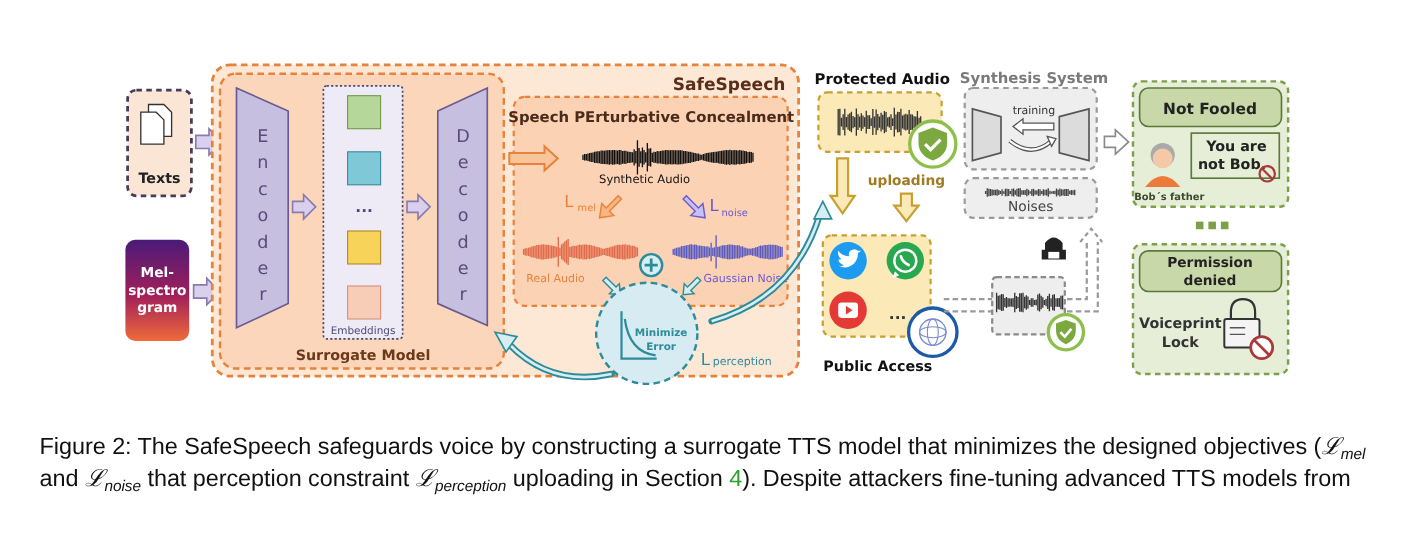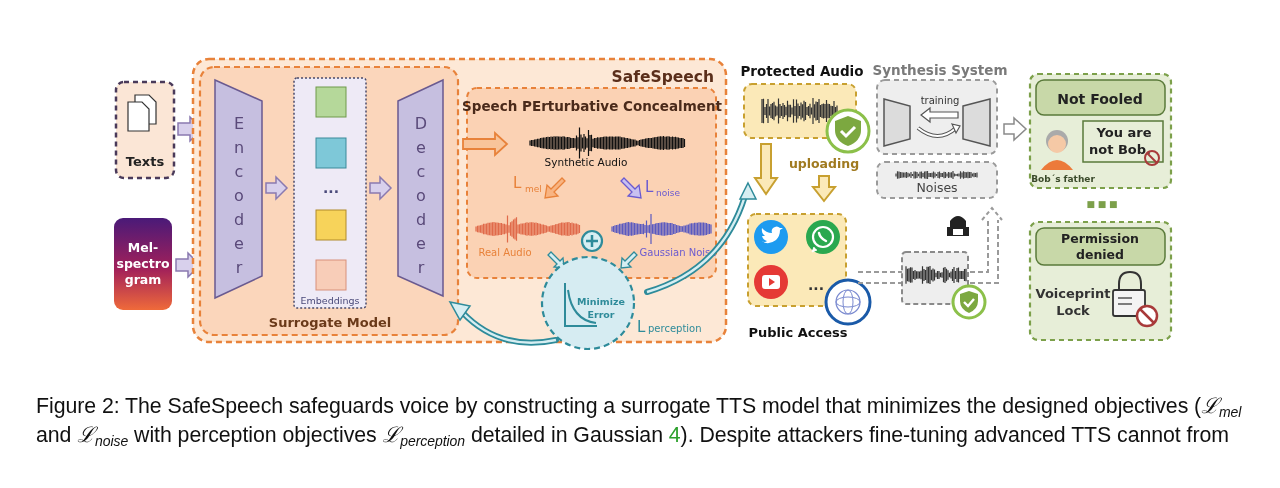--- a/index.html
+++ b/index.html
@@ -246,14 +246,14 @@
     <path d="M1119,291 v-7 q0,-12 11,-12 q11,0 11,12 v7" fill="none" stroke="#333" stroke-width="2"></path>
     <rect x="1113" y="290" width="32" height="26" rx="2" fill="#f4f4f4" stroke="#333" stroke-width="1.8"></rect>
     <path d="M1118,298 h14 M1118,304 h14" stroke="#555" stroke-width="1.3"></path>
     <circle cx="1147" cy="316" r="10" fill="#fff" stroke="#a83a3a" stroke-width="2.5"></circle>
     <path d="M1140,309 l14,14" stroke="#a83a3a" stroke-width="2.5"></path>
   </g>
 </svg>
 
 <div class="caption">
   <div><span>Figure 2: The SafeSpeech safeguards voice by constructing a surrogate TTS model that minimizes the designed objectives (</span><span class="L">ℒ</span><sub>mel</sub></div>
-  <div><span>and </span><span class="L">ℒ</span><sub>noise</sub><span> with perception objectives </span><span class="L">ℒ</span><sub>perception</sub><span> detailed in Gaussian </span><span class="ref">4</span><span>). Despite attackers fine-tuning advanced TTS cannot from</span></div>
+  <div><span>and </span><span class="L">ℒ</span><sub>noise</sub><span> that perception constraint </span><span class="L">ℒ</span><sub>perception</sub><span> uploading in Section </span><span class="ref">4</span><span>). Despite attackers fine-tuning advanced TTS models from</span></div>
 </div>
 
 </body></html>

